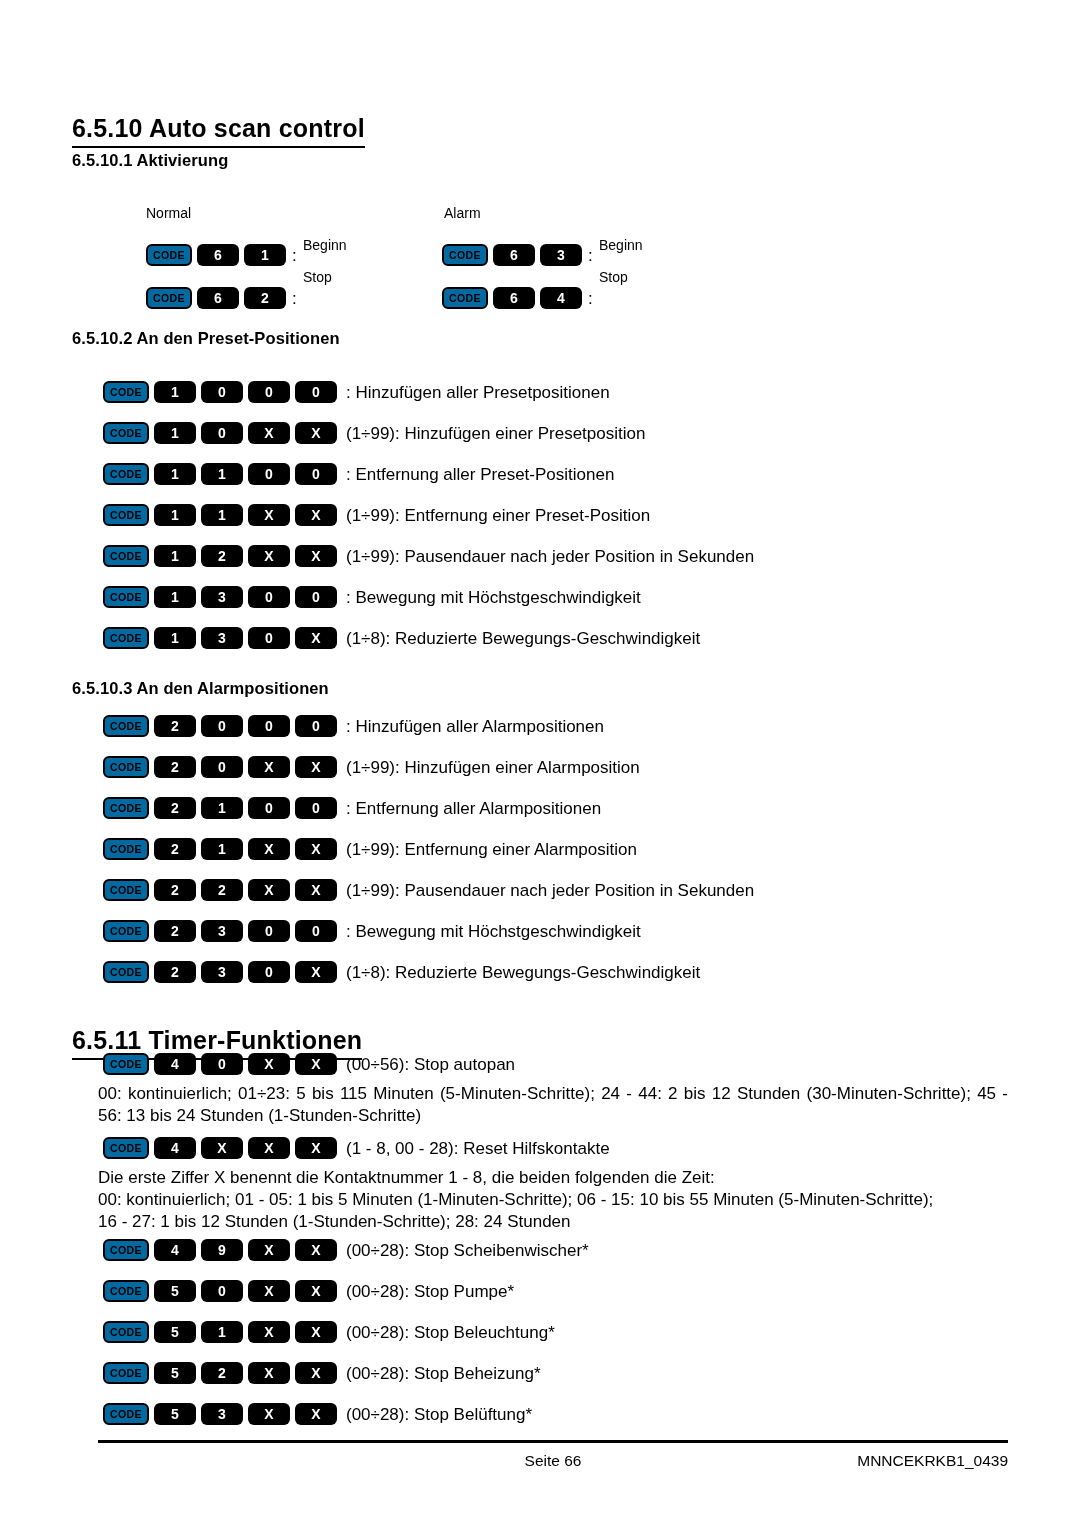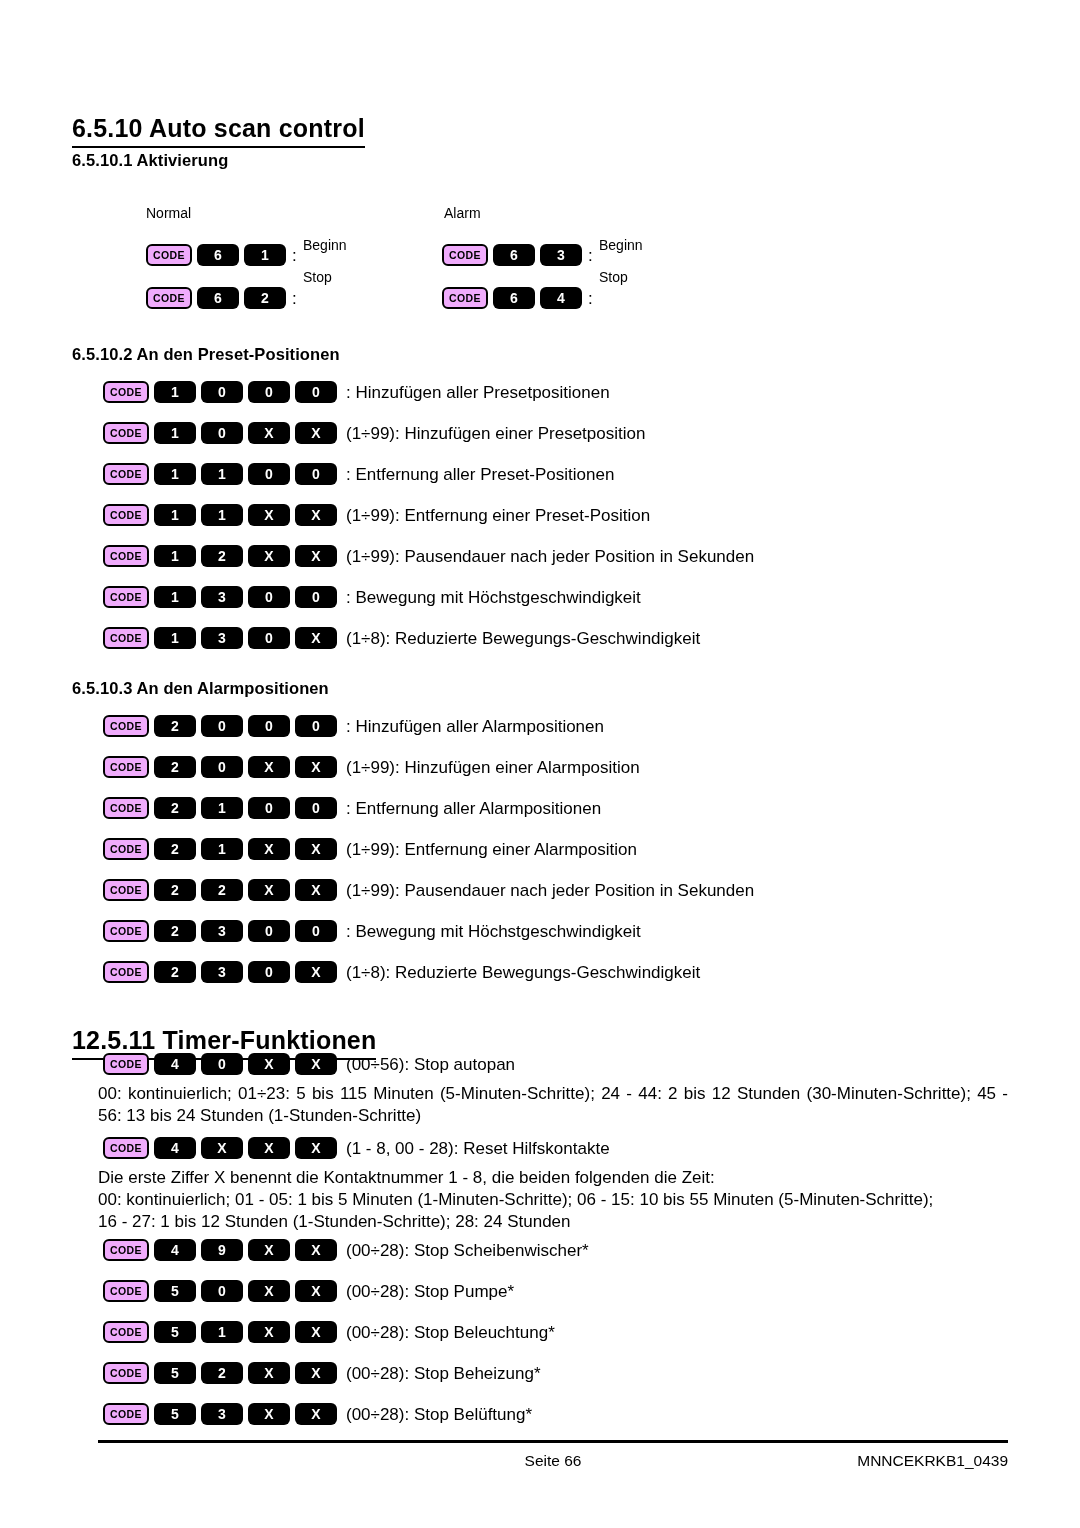--- a/index.html
+++ b/index.html
@@ -63,21 +63,21 @@
     justify-content: center;
     height: 22px;
     border-radius: 6px;
     box-sizing: border-box;
     margin-right: 5px;
     font-weight: bold;
     line-height: 1;
   }
   .key.code {
     width: 46px;
-    background: #f0abfc;
+    background: #0369a1;
     border: 2.5px solid #000000;
     color: #000000;
     font-size: 10.5px;
     letter-spacing: 0.4px;
   }
   .key.num {
     width: 42px;
     background: #000000;
     color: #ffffff;
     font-size: 14px;
@@ -167,21 +167,21 @@
       <span class="key num">3</span>
       <span class="colon">:</span>
     </div>
     <div class="keyrow" style="left:370px; top:286px;">
       <span class="key code">CODE</span>
       <span class="key num">6</span>
       <span class="key num">4</span>
       <span class="colon">:</span>
     </div>
 
-    <h2 class="subsec-title" style="top:345px;">6.5.10.2 An den Preset-Positionen</h2>
+    <h2 class="subsec-title" style="top:329px;">6.5.10.2 An den Preset-Positionen</h2>
 
     <div class="keyrow" style="left:31px; top:380px;">
       <span class="key code">CODE</span>
       <span class="key num">1</span>
       <span class="key num">0</span>
       <span class="key num">0</span>
       <span class="key num">0</span>
       <span class="desc">: Hinzufügen aller Presetpositionen</span>
     </div>
     <div class="keyrow" style="left:31px; top:421px;">
@@ -286,21 +286,21 @@
     <div class="keyrow" style="left:31px; top:960px;">
       <span class="key code">CODE</span>
       <span class="key num">2</span>
       <span class="key num">3</span>
       <span class="key num">0</span>
       <span class="key num">X</span>
       <span class="desc">(1÷8): Reduzierte Bewegungs-Geschwindigkeit</span>
     </div>
 
     <div class="sec-title-wrap" style="top:1010px;">
-      <h1 class="sec-title">12.5.11 Timer-Funktionen</h1>
+      <h1 class="sec-title">6.5.11 Timer-Funktionen</h1>
     </div>
 
     <div class="keyrow" style="left:31px; top:1052px;">
       <span class="key code">CODE</span>
       <span class="key num">4</span>
       <span class="key num">0</span>
       <span class="key num">X</span>
       <span class="key num">X</span>
       <span class="desc">(00÷56): Stop autopan</span>
     </div>

